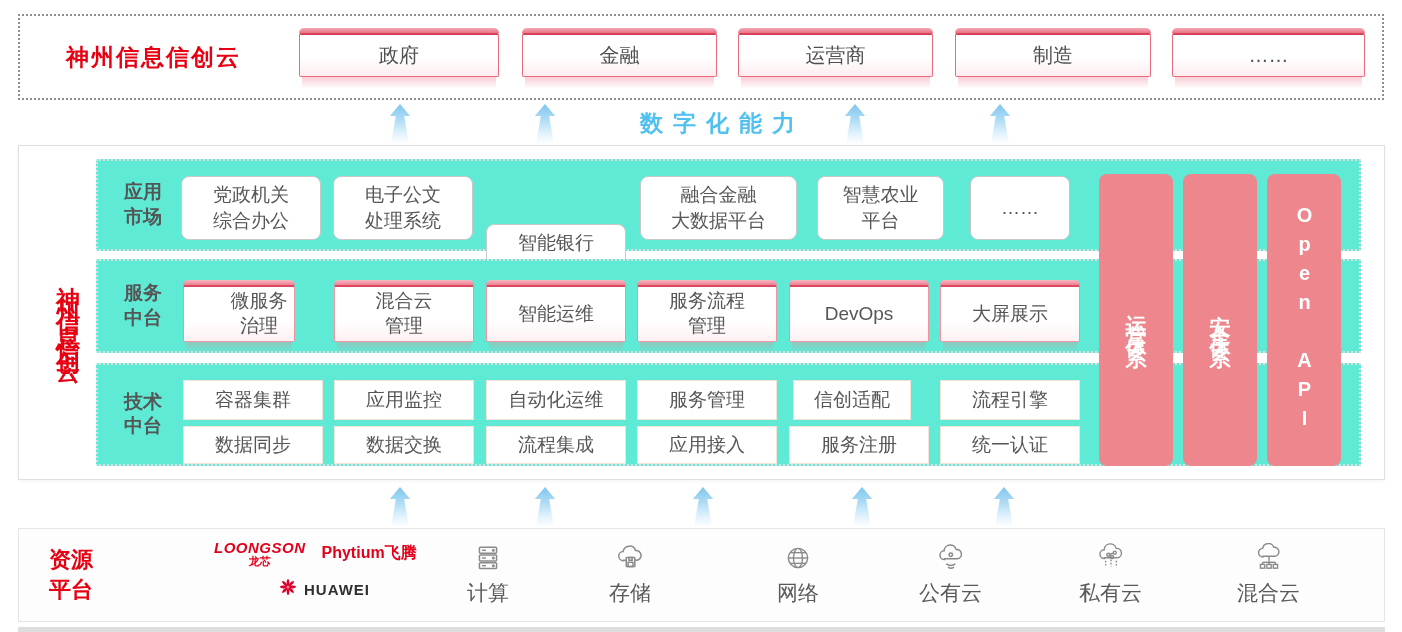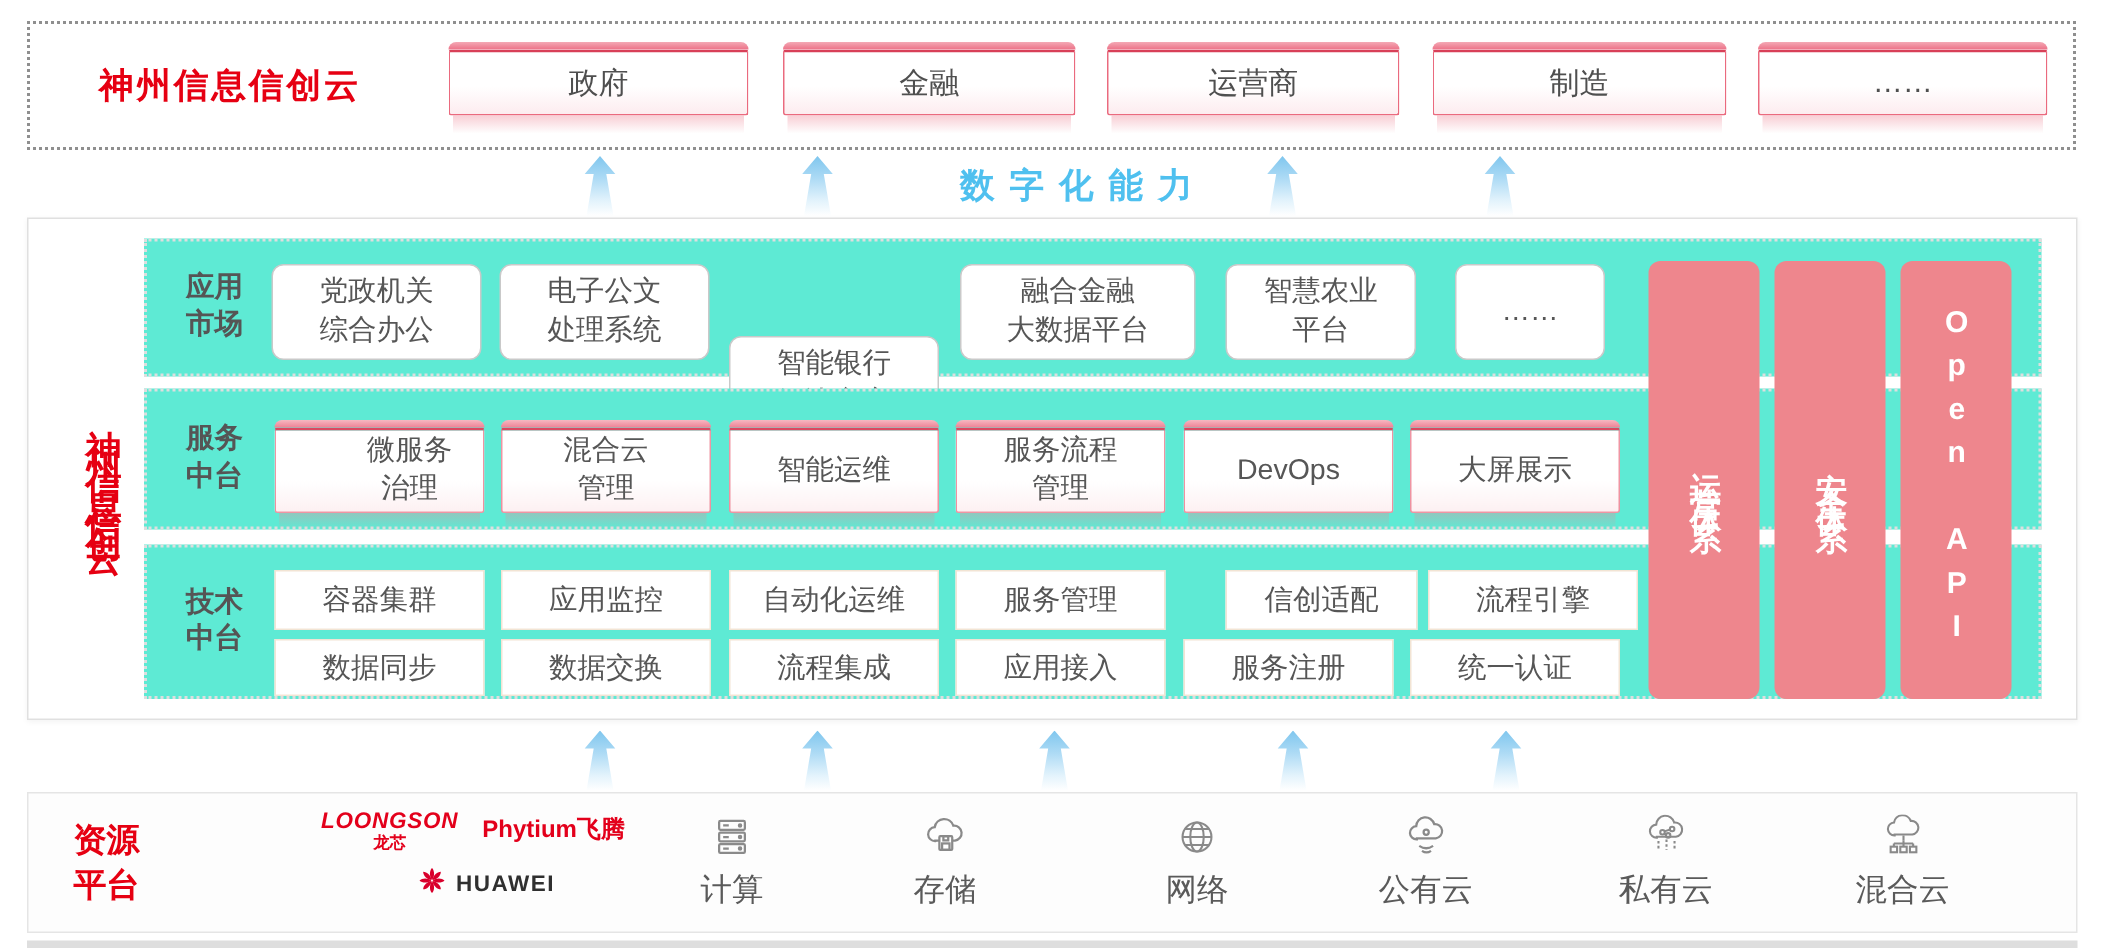--- a/index.html
+++ b/index.html
@@ -128,40 +128,40 @@
       <div class="app-box" style="left:542px;width:157px;">融合金融
 大数据平台</div>
       <div class="app-box" style="left:719px;width:127px;">智慧农业
 平台</div>
       <div class="app-box" style="left:872px;width:100px;">……</div>
     </div>
 
     <div class="row row-svc">
       <div class="row-label">服务
 中台</div>
-      <div class="svc-box" style="left:85px;width:140px;padding-left:40px;">微服务
+      <div class="svc-box" style="left:85px;width:112px;padding-left:40px;">微服务
 治理</div>
       <div class="svc-box" style="left:236px;width:140px;">混合云
 管理</div>
       <div class="svc-box" style="left:388px;width:140px;">智能运维</div>
       <div class="svc-box" style="left:539px;width:140px;">服务流程
 管理</div>
       <div class="svc-box" style="left:691px;width:140px;">DevOps</div>
       <div class="svc-box" style="left:842px;width:140px;">大屏展示</div>
     </div>
 
     <div class="row row-tech">
       <div class="row-label">技术
 中台</div>
       <div class="tech-box tech-r1" style="left:85px;width:140px;">容器集群</div>
       <div class="tech-box tech-r1" style="left:236px;width:140px;">应用监控</div>
       <div class="tech-box tech-r1" style="left:388px;width:140px;">自动化运维</div>
       <div class="tech-box tech-r1" style="left:539px;width:140px;">服务管理</div>
-      <div class="tech-box tech-r1" style="left:719px;width:128px;">信创适配</div>
-      <div class="tech-box tech-r1" style="left:842px;width:140px;margin-left:12px;">流程引擎</div>
+      <div class="tech-box tech-r1" style="left:695px;width:118px;">信创适配</div>
+      <div class="tech-box tech-r1" style="left:842px;width:140px;">流程引擎</div>
       <div class="tech-box tech-r2" style="left:85px;width:140px;">数据同步</div>
       <div class="tech-box tech-r2" style="left:236px;width:140px;">数据交换</div>
       <div class="tech-box tech-r2" style="left:388px;width:140px;">流程集成</div>
       <div class="tech-box tech-r2" style="left:539px;width:140px;">应用接入</div>
       <div class="tech-box tech-r2" style="left:691px;width:140px;">服务注册</div>
       <div class="tech-box tech-r2" style="left:842px;width:140px;">统一认证</div>
     </div>
 
     <div class="sysbar" style="left:1080px;">
       <span>运营体系</span>

